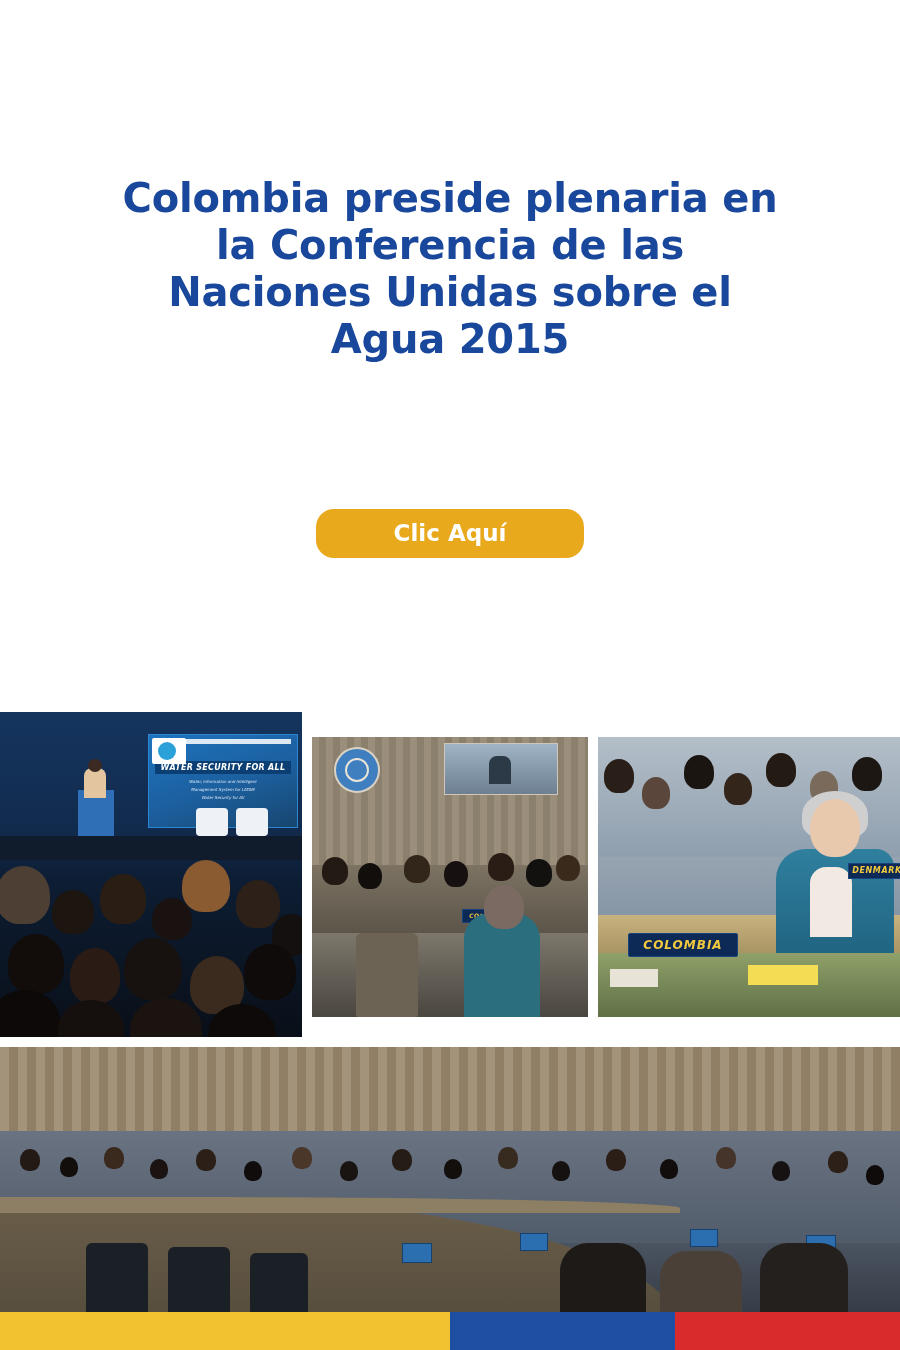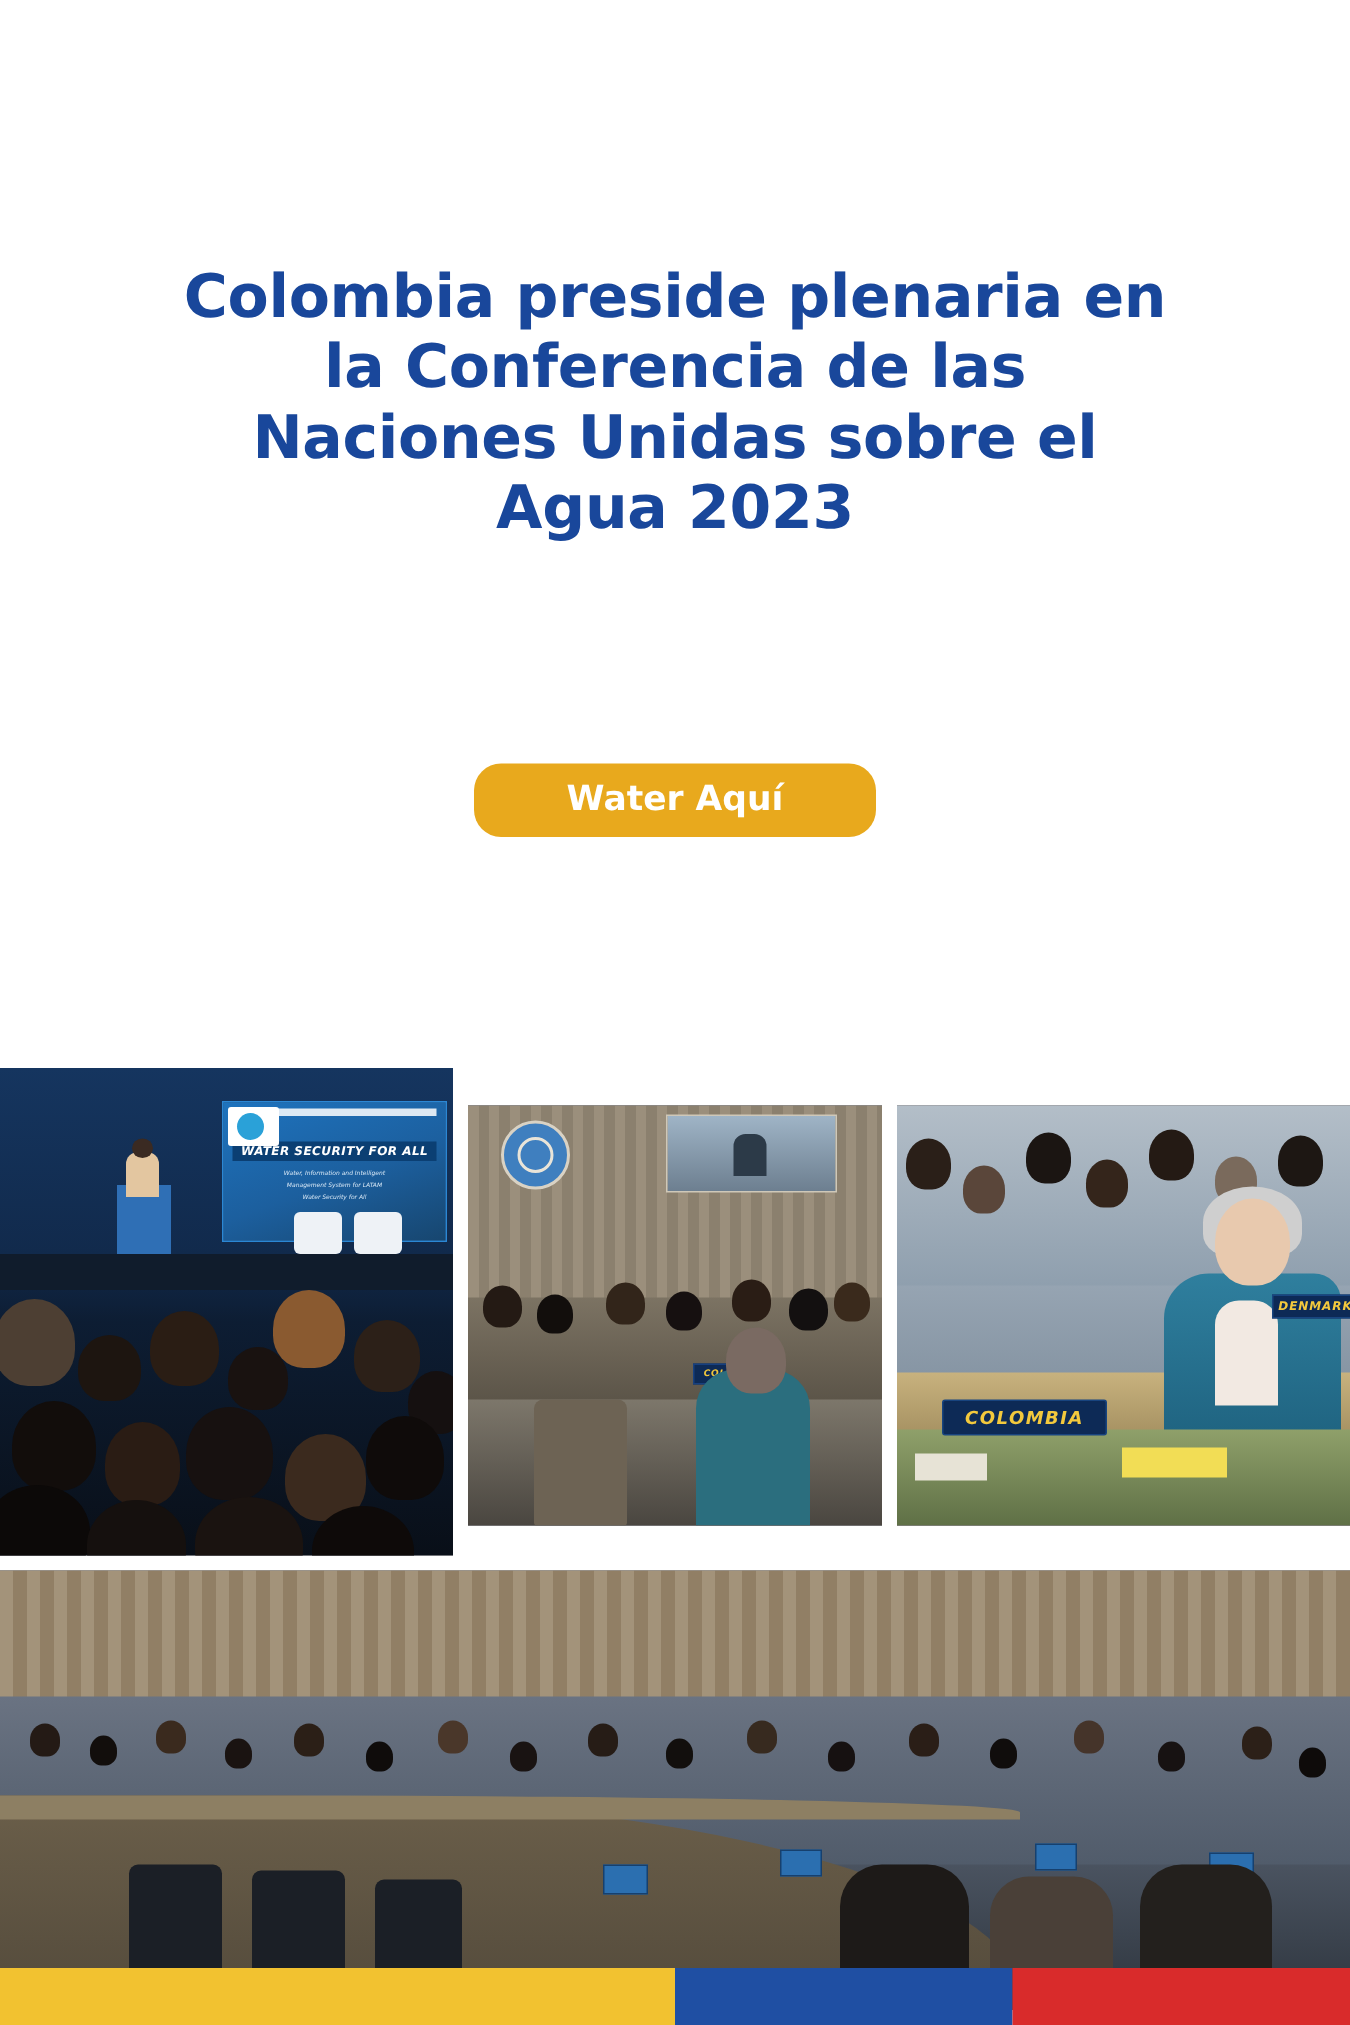--- a/index.html
+++ b/index.html
@@ -268,24 +268,24 @@
   .fb-seg { height: 100%; }
   .fb-yellow { width: 50%; background: #f2c230; }
   .fb-blue   { width: 25%; background: #1f4fa3; }
   .fb-red    { width: 25%; background: #d92b2b; }
 </style>
 </head>
 <body>
 
 <div class="page">
 
-  <h1 class="headline">Colombia preside plenaria en la Conferencia de las Naciones Unidas sobre el Agua 2023</h1>
+  <h1 class="headline">Colombia preside plenaria en la Conferencia de las Naciones Unidas sobre el Agua 2015</h1>
 
   <div class="cta-wrap">
-    <button class="cta">Water Aquí</button>
+    <button class="cta">Clic Aquí</button>
   </div>
 
   <div class="collage">
 
     <div class="row-top">
 
       <div class="photo p1">
         <div class="ph-fill p1-bg"></div>
 
         <div class="p1-screen">

